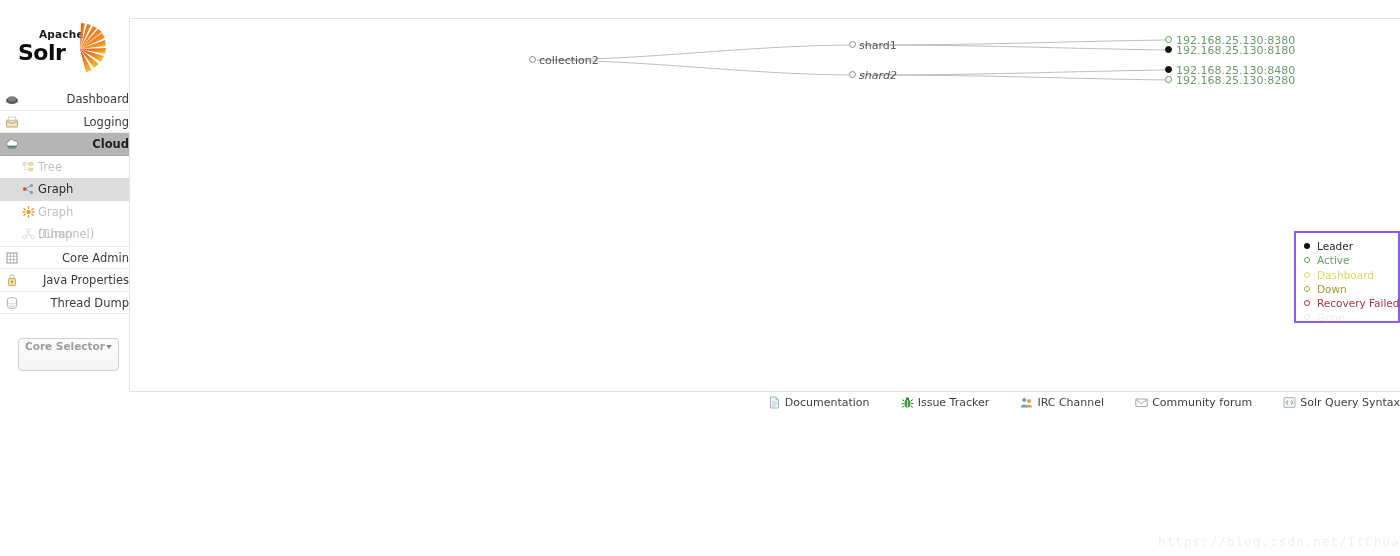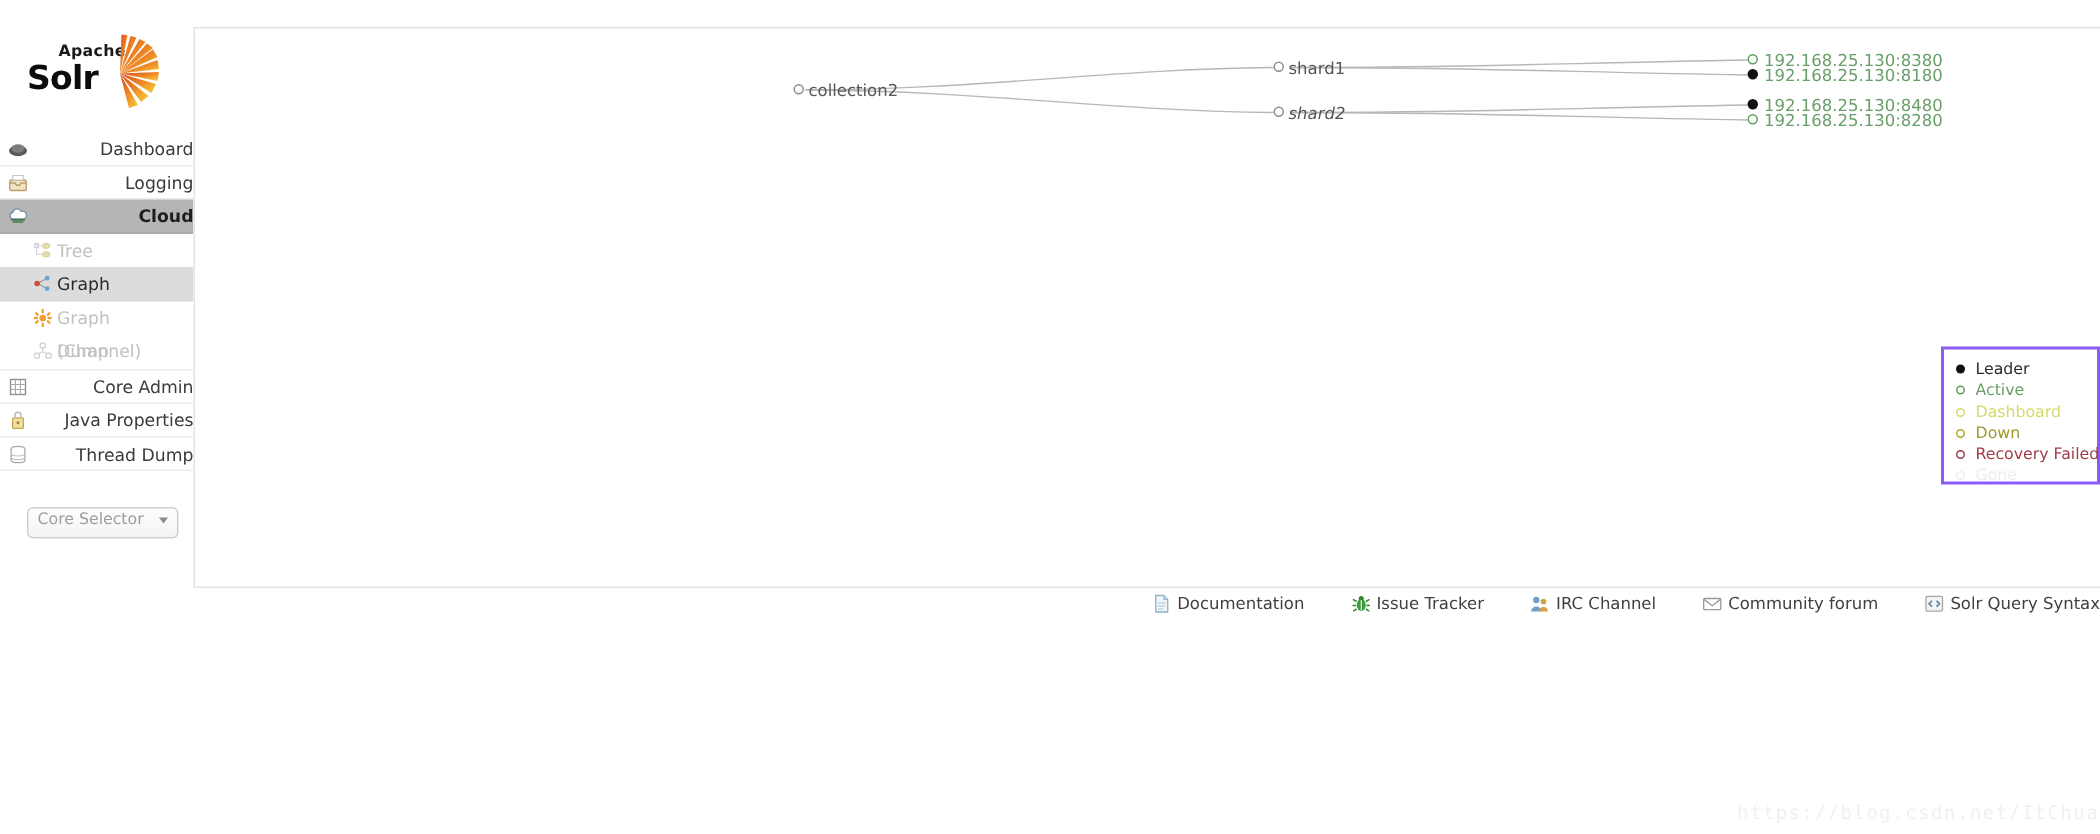--- a/index.html
+++ b/index.html
@@ -74,29 +74,30 @@
   .nav-sub .ico { position: absolute; left: 22px; top: 4px; width: 13px; height: 14px; }
   .nav-sub.active {
     background: #dcdcdc;
     color: #2a2a2a;
     font-weight: normal;
   }
   .nav-gap { height: 1px; background: #ececec; }
 
   #core-selector {
     position: absolute; left: 18px; top: 338px;
-    width: 101px; height: 21px;
+    width: 101px; height: 33px;
     border: 1px solid #cfcfcf;
     border-radius: 4px;
     background: linear-gradient(#fdfdfd, #f4f4f4);
     font-size: 10.5px;
     color: #9d9d9d;
     line-height: 15px;
     padding-left: 6px;
     cursor: pointer;
+    font-weight: bold;
   }
   #core-selector .caret {
     position: absolute; right: 6px; top: 6px;
     width: 0; height: 0;
     border-left: 3.5px solid transparent;
     border-right: 3.5px solid transparent;
     border-top: 4px solid #8a8a8a;
   }
 
   

